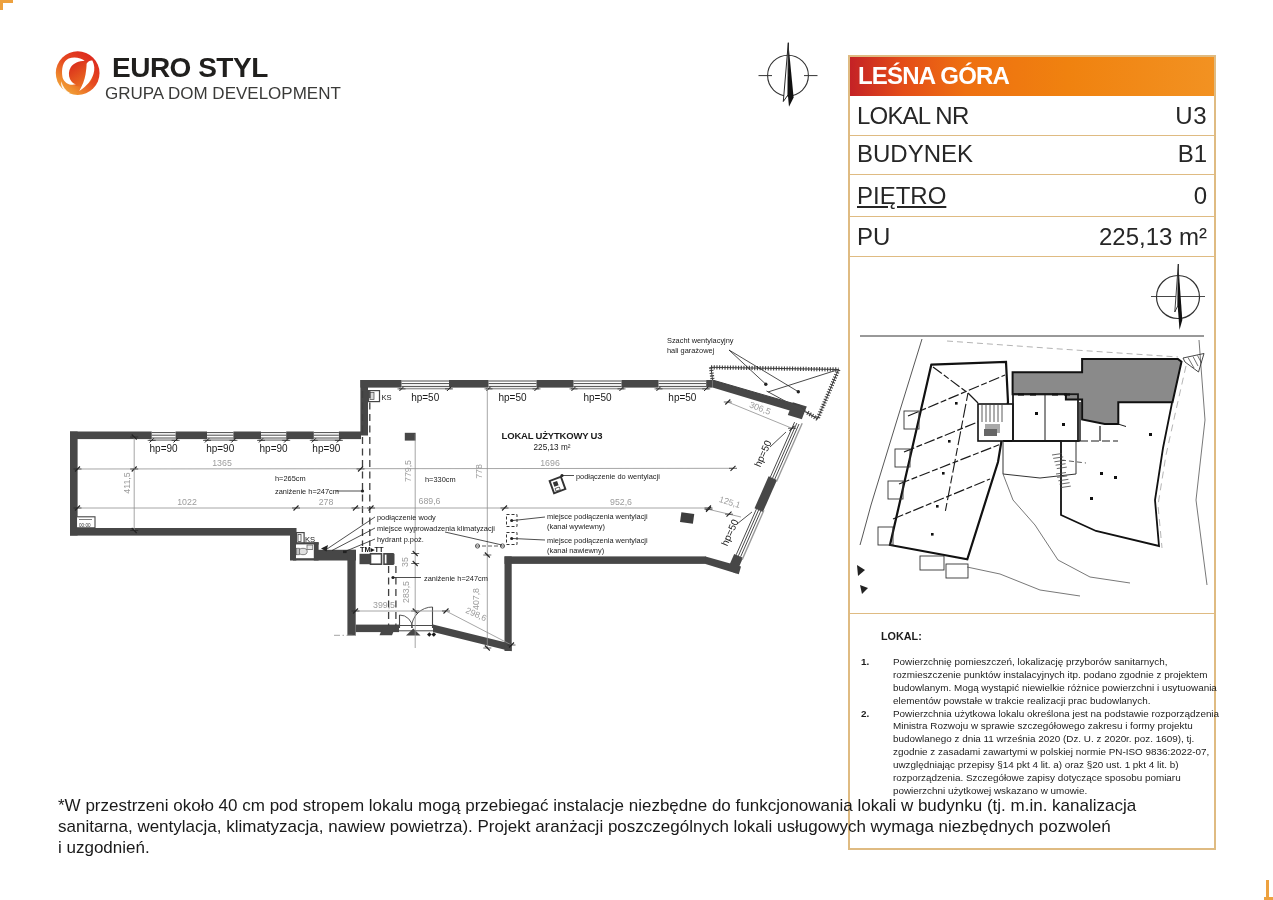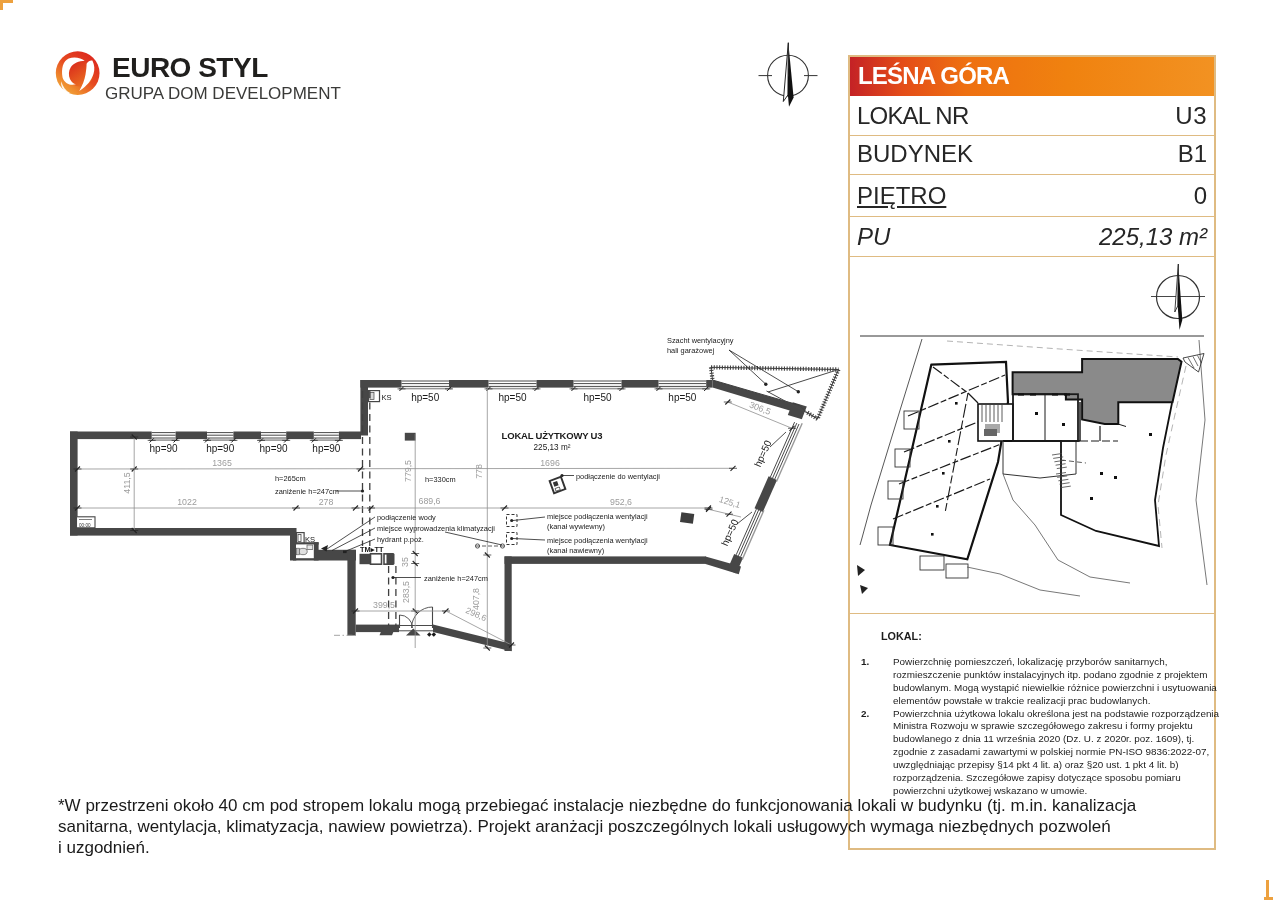--- a/index.html
+++ b/index.html
@@ -63,21 +63,21 @@
 <div class="abs" style="left:105px;top:83.5px;font-size:17px;color:#3a3a38;letter-spacing:0px;">GRUPA DOM DEVELOPMENT</div>
 
 <div id="hdr">LEŚNA GÓRA</div>
 
 <div class="row" style="top:95.5px;height:40px;font-weight:normal;letter-spacing:-0.8px;">LOKAL NR<span class="v" style="letter-spacing:0.5px;">U3</span></div>
 
 <div class="row" style="top:134px;">BUDYNEK<span class="v">B1</span></div>
 
 <div class="row" style="top:176px;text-decoration:underline;">PIĘTRO<span class="v">0</span></div>
 
-<div class="row" style="top:216.5px;font-style:italic;">PU<span class="v">225,13&nbsp;m²</span></div>
+<div class="row" style="top:216.5px;">PU<span class="v">225,13&nbsp;m²</span></div>
 
 <div id="panel"></div>
 
 <div class="abs" style="left:848px;top:612.5px;width:368px;height:1.4px;background:#dfbb82;"></div>
 
 <div id="notes">
   <div id="uw">LOKAL:</div>
   <div class="li t" style="top:43px;">
       <span class="n">1.</span>
       <div class="b">Powierzchnię pomieszczeń, lokalizację przyborów sanitarnych,<br>rozmieszczenie punktów instalacyjnych itp. podano zgodnie z projektem<br>budowlanym. Mogą wystąpić niewielkie różnice powierzchni i usytuowania<br>elementów powstałe w trakcie realizacji prac budowlanych.</div>

